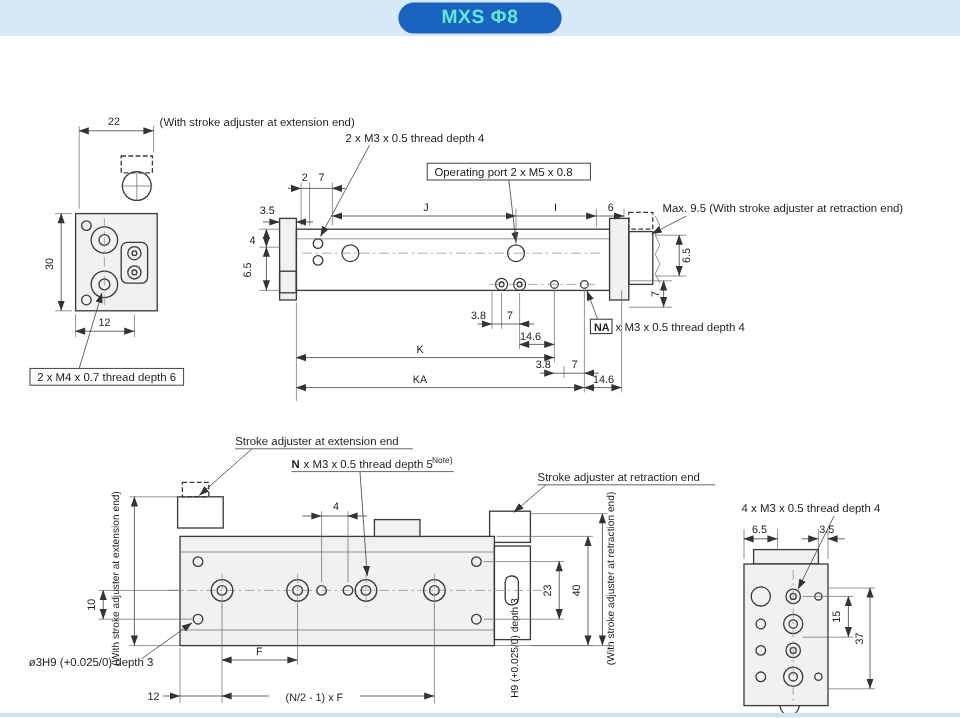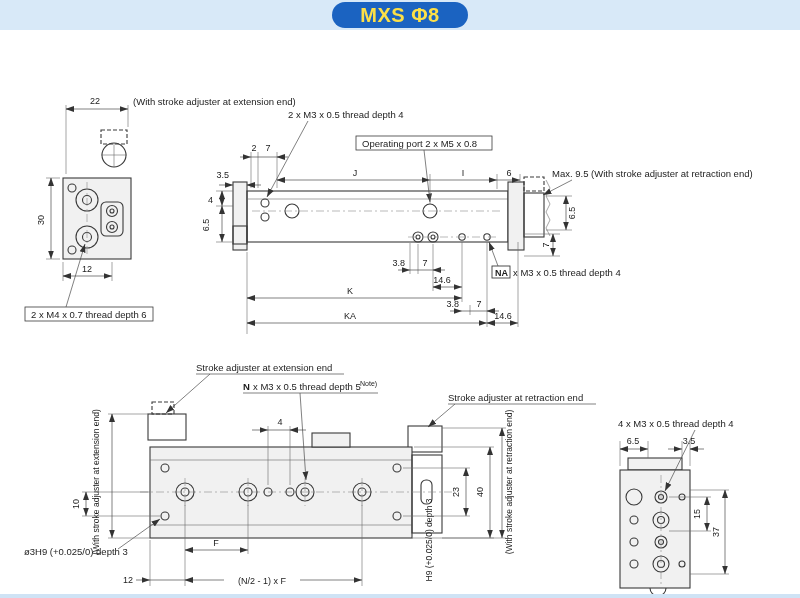--- a/index.html
+++ b/index.html
@@ -1,21 +1,21 @@
 <!DOCTYPE html>
 <html><head>
 <meta charset="utf-8">
 <style>
   html,body{margin:0;padding:0;background:#ffffff;}
   .page{position:relative;width:800px;height:598px;background:#fff;overflow:hidden;
         font-family:"Liberation Sans",sans-serif;}
   .header-band{position:absolute;top:0;left:0;width:800px;height:30px;background:#d8e9f8;}
   .title-badge{position:absolute;top:2px;left:332px;width:136px;height:26px;background:#1b63c1;
         border-radius:13px;display:flex;align-items:center;justify-content:center;}
-  .title-badge span{color:#fde047;font-weight:bold;font-size:20px;letter-spacing:.5px;}
+  .title-badge span{color:#5eead4;font-weight:bold;font-size:16px;letter-spacing:.5px;}
   .footer-band{position:absolute;bottom:0;left:0;width:800px;height:4px;background:#cfe3f5;}
   svg{position:absolute;top:30px;left:0;}
   svg text{font-family:"Liberation Sans",sans-serif;fill:#1c1c1c;}
   .dim{font-size:9px;}
   .lbl{font-size:9.5px;}
   .sup{font-size:7px;}
   .note{font-size:8.5px;}
   .mid{text-anchor:middle;}
   .end{text-anchor:end;}
   .obj{stroke:#3a3a3a;stroke-width:1.1;fill:none;}

